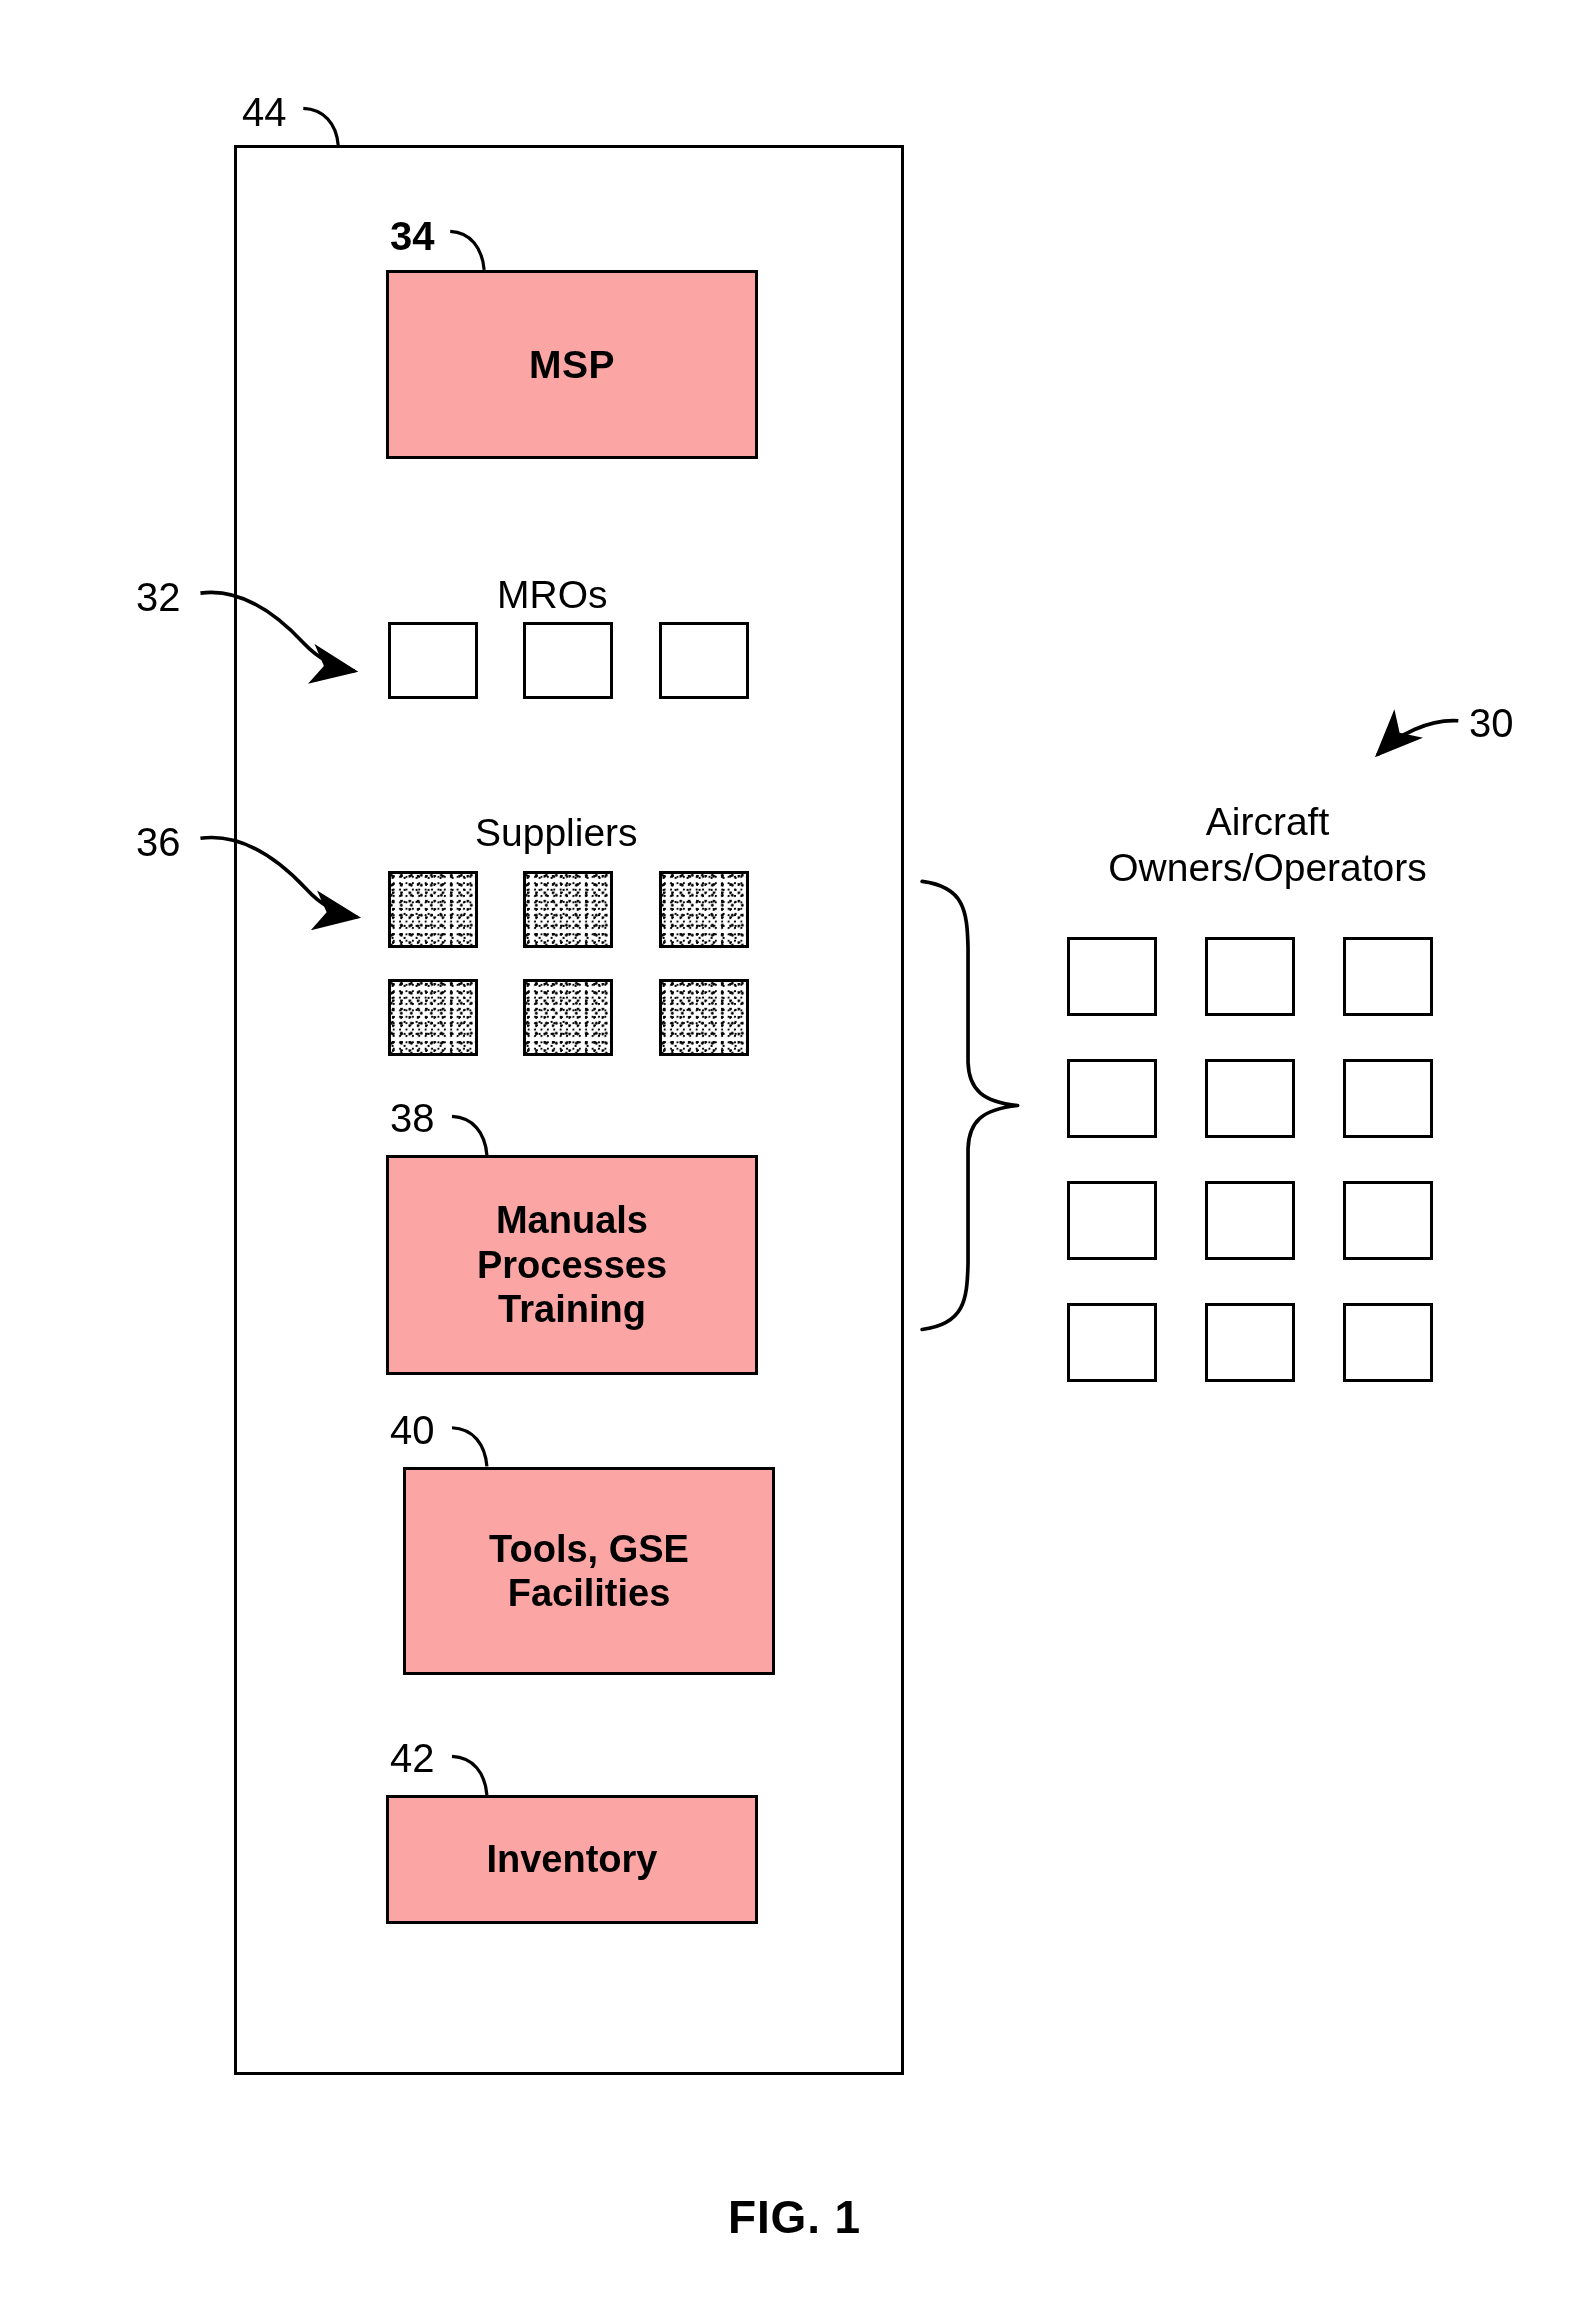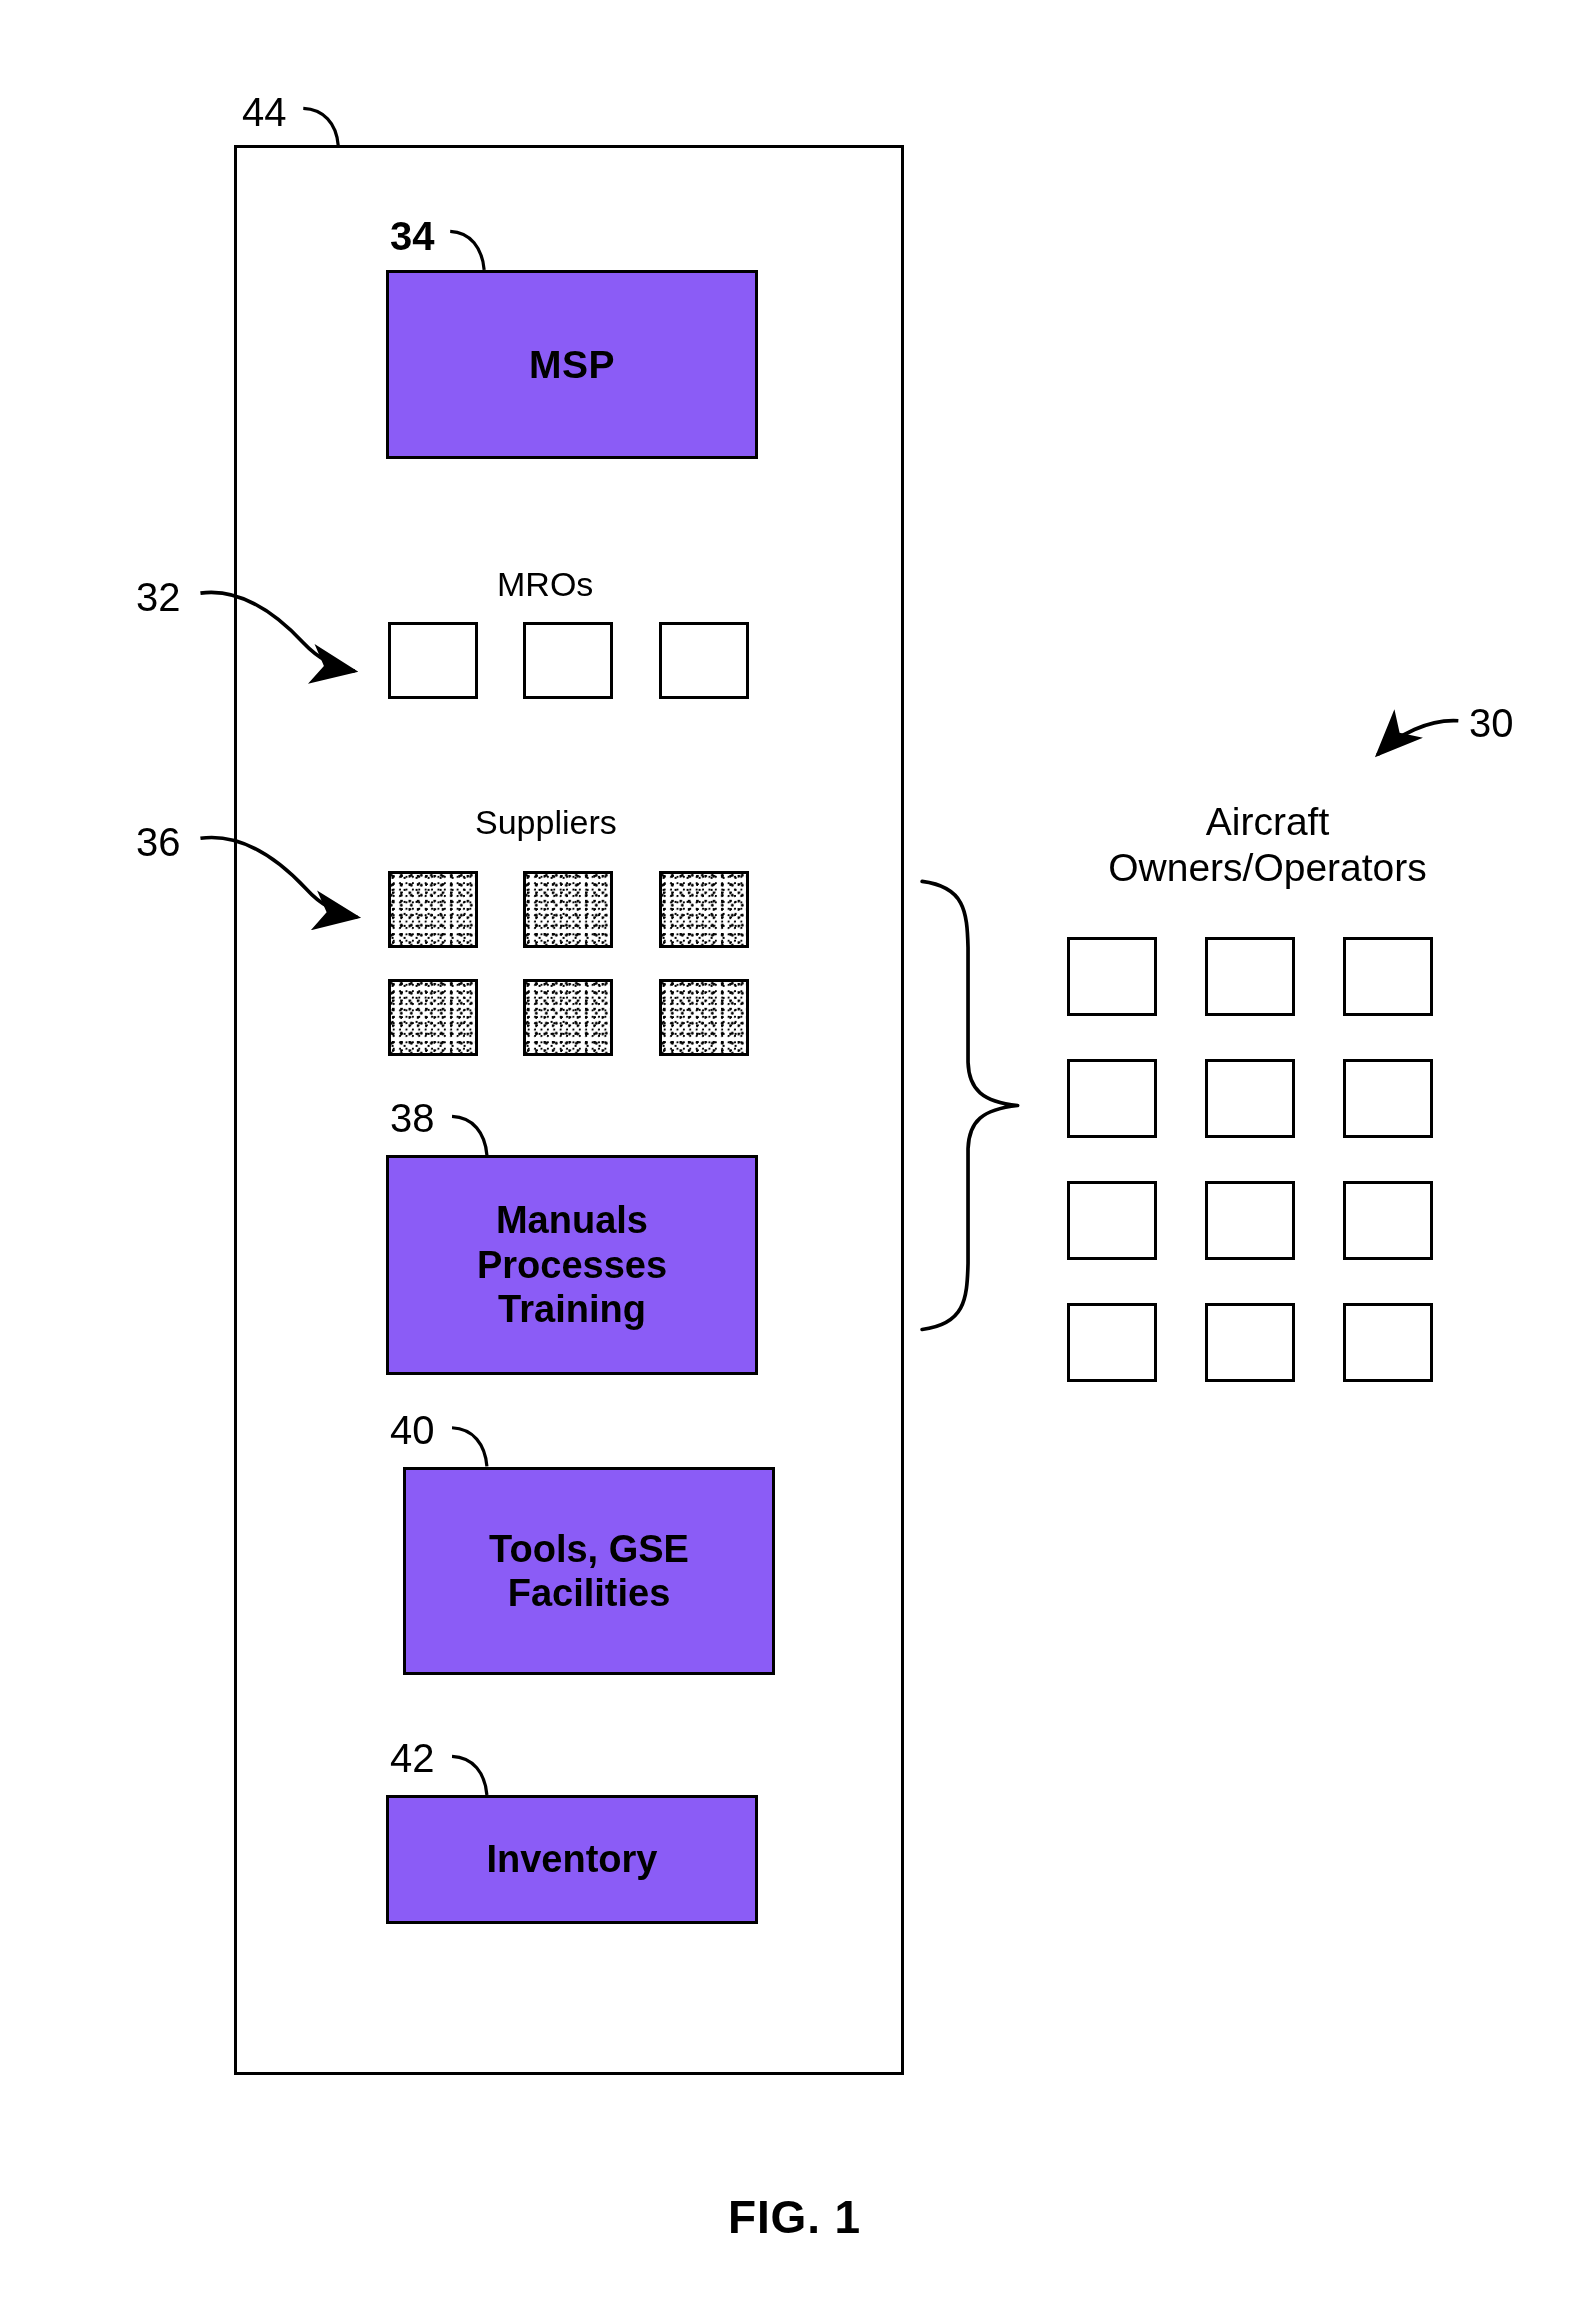--- a/index.html
+++ b/index.html
@@ -31,43 +31,44 @@
     height: 1930px;
     border: 3.7px solid #000000;
     box-sizing: border-box;
     background: #ffffff;
   }
 
   
   .node-box {
     border: 3.7px solid #000000;
     box-sizing: border-box;
-    background: #8b5cf6;
+    background: #fca5a5;
     display: flex;
     align-items: center;
     justify-content: center;
     text-align: center;
     line-height: 1.17;
   }
   .node-box .box-label {
     font-size: 38px;
     font-weight: bold;
     white-space: pre-line;
   }
   .node-box.bold .box-label {
     font-weight: bold;
     font-size: 39px;
     letter-spacing: 0.5px;
   }
 
   
   .section-heading {
-    font-size: 34px;
+    font-size: 39px;
     white-space: nowrap;
     line-height: 1.0;
+    margin-top: 8px;
   }
 
   
   .entity-square {
     border: 3.7px solid #000000;
     box-sizing: border-box;
     background: #ffffff;
   }
   .entity-square.stippled {
     

